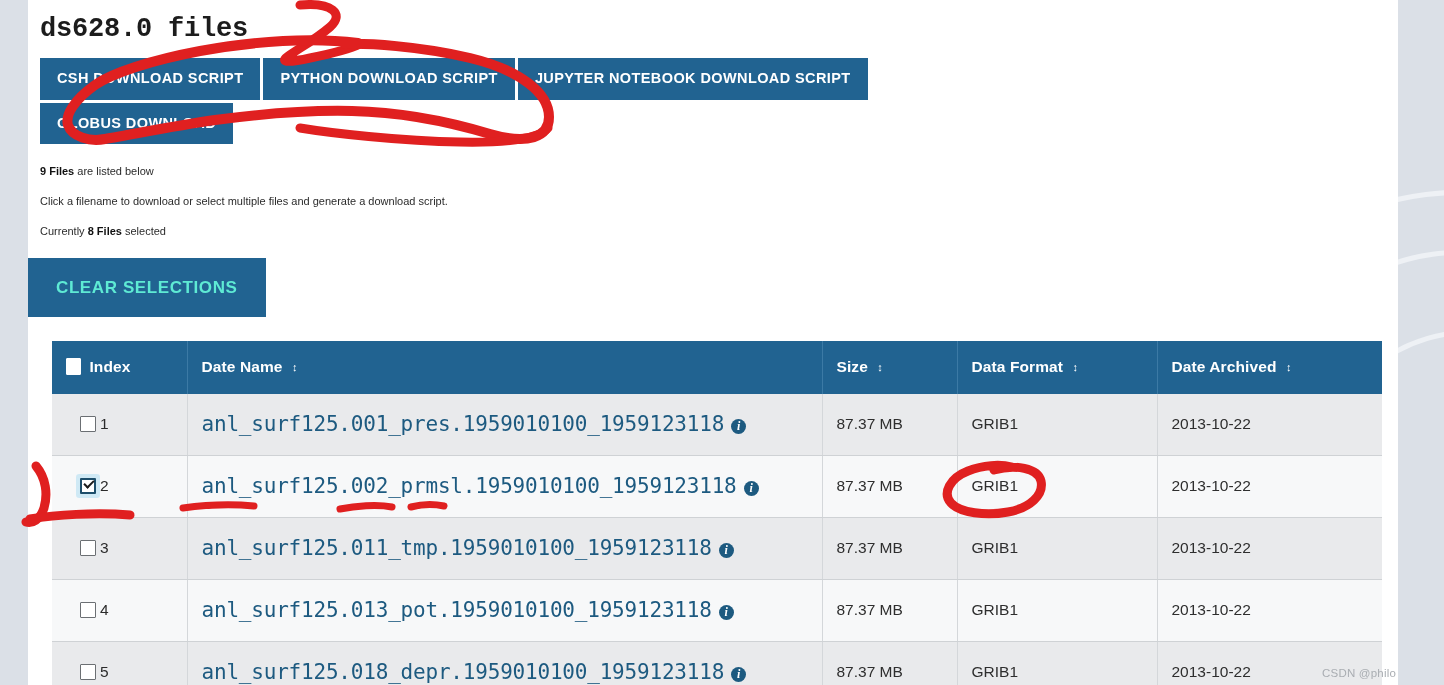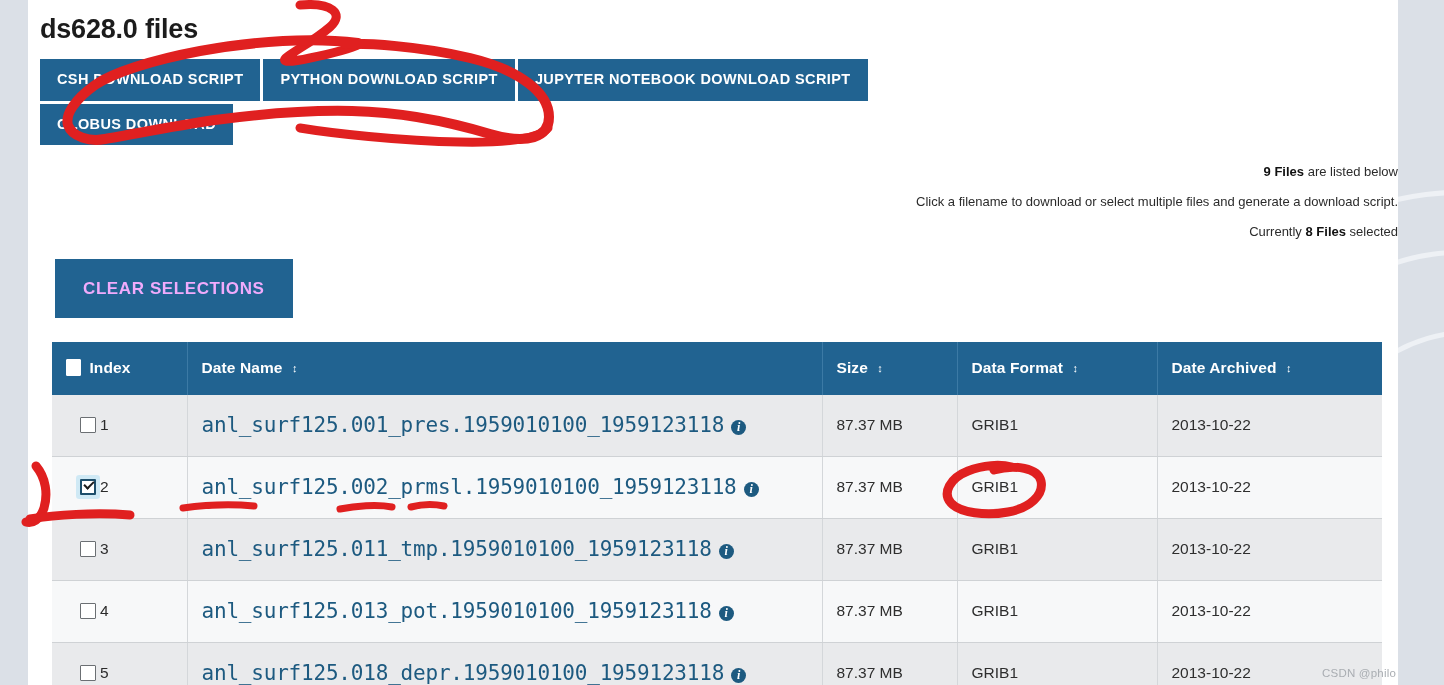--- a/index.html
+++ b/index.html
@@ -45,20 +45,21 @@
     padding: 0;
   }
 
   .page-title {
     margin: 0;
     padding: 14px 0 0 12px;
     font-size: 27px;
     font-weight: bold;
     letter-spacing: -0.2px;
     color: #1c1c1c;
+    font-family: Liberation Mono, monospace;
   }
 
   
   .btn-row {
     padding: 14px 0 0 12px;
     display: flex;
     flex-wrap: wrap;
     gap: 3px;
     width: 900px;
   }
@@ -73,31 +74,30 @@
     text-transform: uppercase;
     padding: 13px 17px 14px 17px;
     cursor: pointer;
     line-height: 1;
     white-space: nowrap;
   }
 
   
   .info-block { padding: 12px 0 0 12px; }
   .info-line {
-    font-size: 13px;
+    font-size: 11px;
     line-height: 30px;
     color: #2b2b2b;
-    text-align: right;
   }
   .info-line b { font-weight: bold; color: #111; }
 
   .btn-clear {
-    margin: 12px 0 0 27px;
+    margin: 12px 0 0 0;
     background: #216391;
-    color: #f0abfc;
+    color: #5eead4;
     border: none;
     font-size: 17px;
     font-weight: bold;
     letter-spacing: 0.6px;
     text-transform: uppercase;
     padding: 21px 28px;
     cursor: pointer;
     line-height: 1;
     text-align: center;
   }

